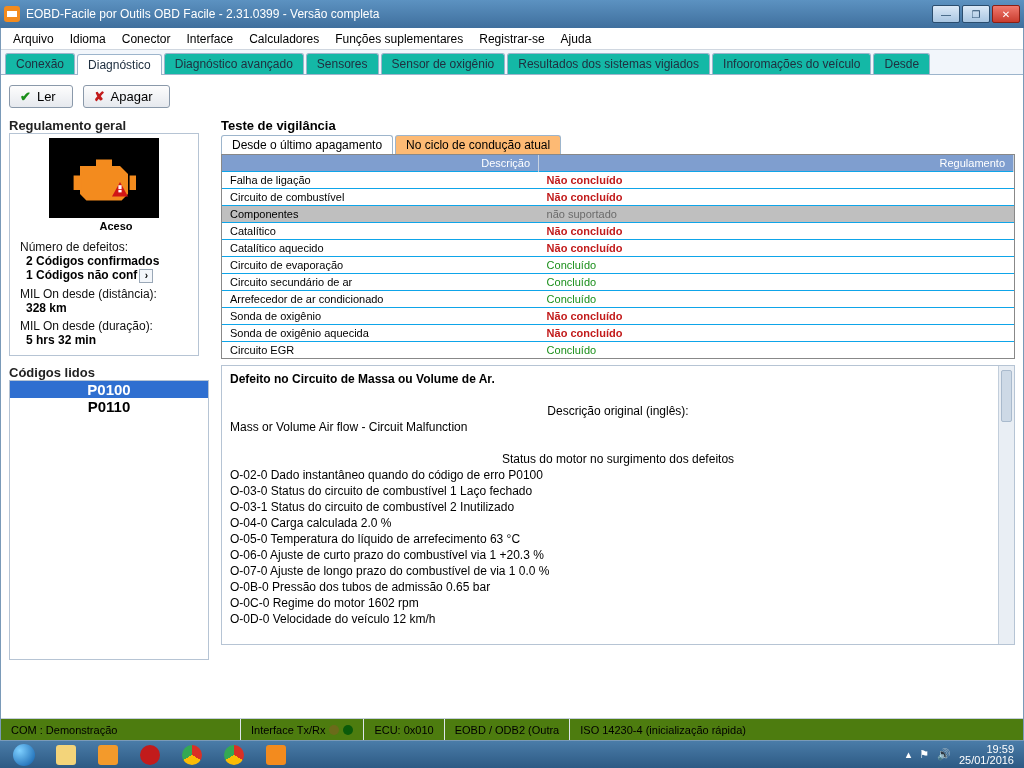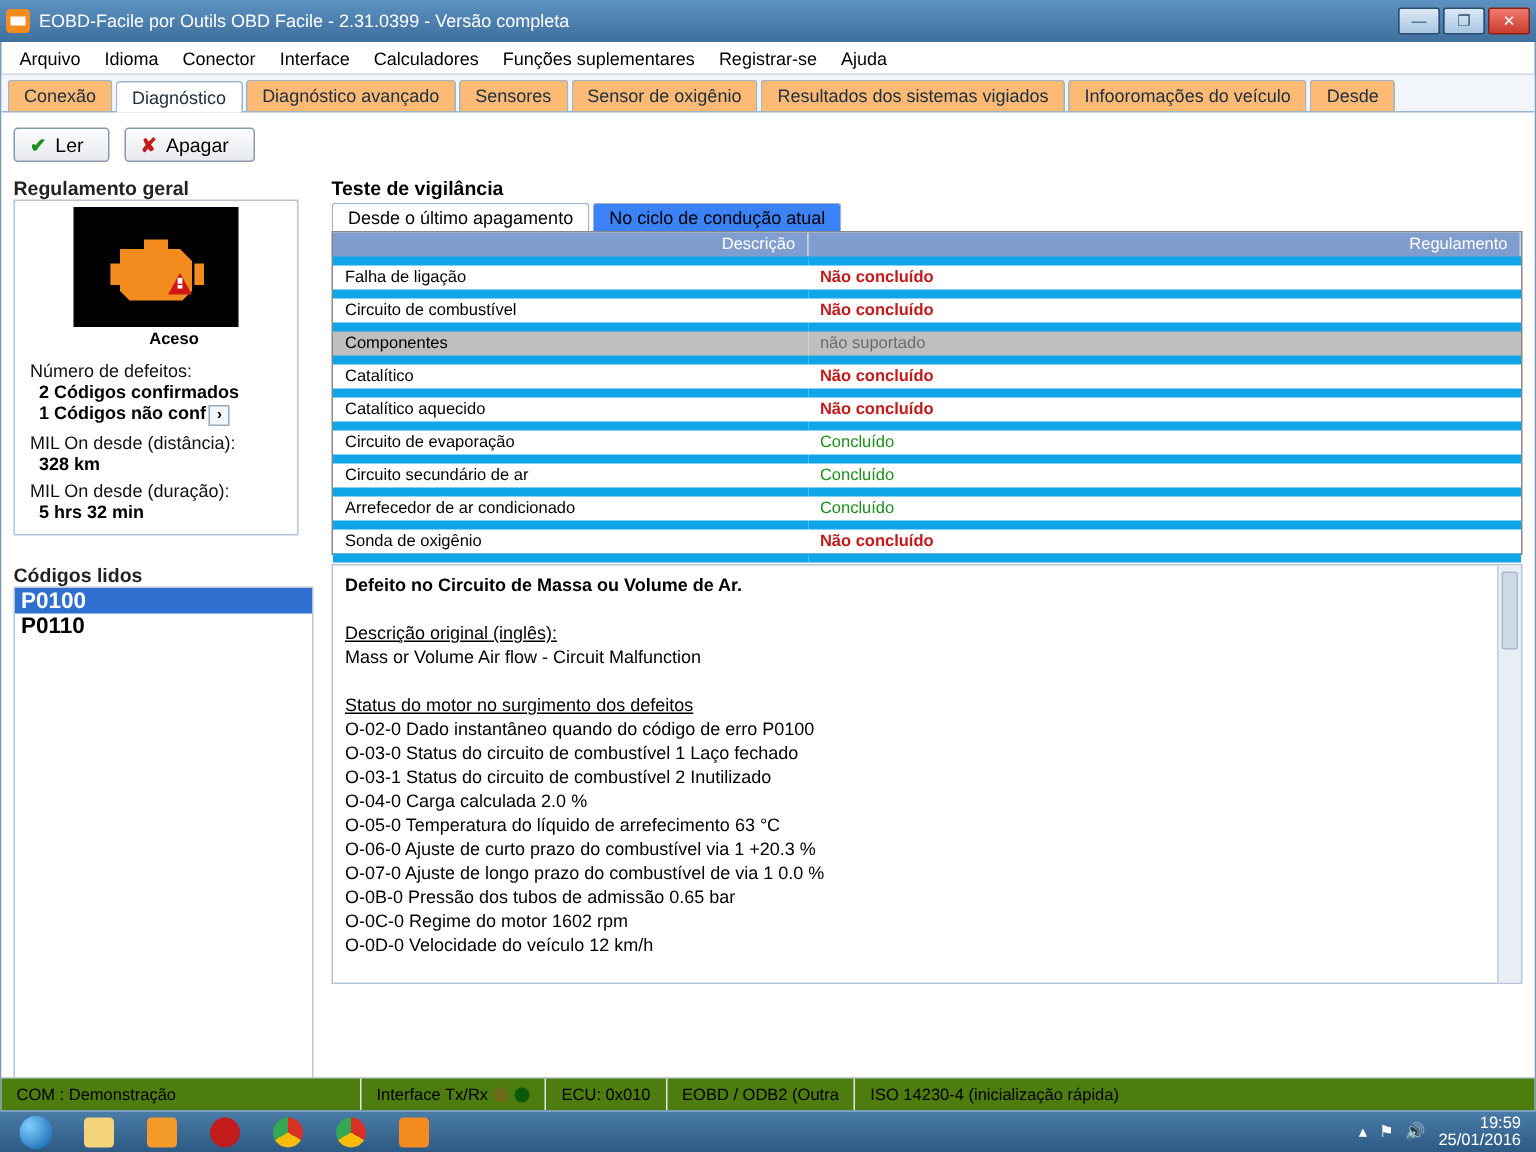--- a/index.html
+++ b/index.html
@@ -6,59 +6,59 @@
 html, body { width: 1024px; height: 768px; overflow: hidden; background: #d6e4f2; }
 .titlebar { height: 28px; background: linear-gradient(#5c92c1,#3f6f9d); display: flex; align-items: center; padding: 0 4px; color: #fff; font-size: 12px; }
 .titlebar .icon { width: 16px; height: 16px; background: #f38b1e; border-radius: 3px; margin-right: 6px; display:flex;align-items:center;justify-content:center;}
 .titlebar .spacer { flex: 1; }
 .winbtn { width: 28px; height: 18px; margin-left: 2px; border: 1px solid #2a4d6e; border-radius: 2px; background: linear-gradient(#dbe9f7,#a9c6e2); display:flex;align-items:center;justify-content:center;font-size:10px;color:#2a4d6e;}
 .winbtn.close { background: linear-gradient(#f17a6e,#c93c2e); color:#fff; border-color:#8a1f14;}
 .appwrap { background:#fff; height: 713px; border:1px solid #7a9ab8; border-top:none; display:flex; flex-direction:column;}
 .menubar { height:22px; display:flex; align-items:center; gap:4px; padding:0 6px; font-size:12px; border-bottom:1px solid #d0d7e0;}
 .menubar span { padding:2px 6px; cursor:default;}
 .tabbar { height:24px; display:flex; align-items:flex-end; padding:0 4px; background:#f2f6fb;}
-.tab { font-size:12px; padding:3px 10px; background:#fdba74; border:1px solid #9db5cc; border-bottom:none; border-radius:3px 3px 0 0; margin-right:2px; color:#203040;}
+.tab { font-size:12px; padding:3px 10px; background:#14b8a6; border:1px solid #9db5cc; border-bottom:none; border-radius:3px 3px 0 0; margin-right:2px; color:#203040;}
 .tab.active { background:#fff; font-weight:normal; position:relative; top:1px;}
 .content { flex:1; background:#fff; border-top:1px solid #9db5cc; padding:6px 8px; display:grid; grid-template-columns:200px 1fr; grid-template-rows:auto auto 1fr; column-gap:12px; row-gap:6px; overflow:hidden;}
 .toolbar-row { grid-column:1 / -1; display:flex; gap:10px; padding:4px 0;}
 .btn { display:flex; align-items:center; gap:6px; font-size:13px; padding:3px 16px 3px 10px; background:linear-gradient(#fdfdfd,#e6e9ee); border:1px solid #8a99aa; border-radius:3px;}
 .btn .chk { color:#1a8f1a; font-weight:bold;}
 .btn .x { color:#c21b1b; font-weight:bold;}
 .sec-title { font-size:13px; font-weight:bold; color:#222;}
 .leftbox { border:1px solid #b6c4d4; width:190px;}
 .engine-card { display:flex; flex-direction:column; align-items:center; padding:4px;}
 .engine-img { width:110px; height:80px; background:#000; display:flex; align-items:center; justify-content:center; position:relative;}
 .engine-img svg { width:80px; height:60px;}
 .engine-caption { font-size:11px; font-weight:bold; margin-top:2px;margin-left:24px;}
 .stats { padding:4px 8px 8px 10px; font-size:12px;}
 .stats .lbl { color:#111;}
 .stats .val { font-weight:bold; padding-left:6px;}
 .stats .row { margin-top:4px;}
 .chev { display:inline-block; border:1px solid #9aa8b7; width:14px; height:14px; text-align:center; line-height:12px; font-size:10px; background:#f3f6fa; margin-left:2px;}
 .right-top { }
 .vig-title { font-size:13px; font-weight:bold; }
 .inner-tabs { display:flex; margin-top:2px;}
-.inner-tab { font-size:12px; padding:2px 10px; border:1px solid #9db5cc; border-bottom:none; background:#3b82f6; border-radius:3px 3px 0 0; margin-right:2px;}
+.inner-tab { font-size:12px; padding:2px 10px; border:1px solid #9db5cc; border-bottom:none; background:#fdba74; border-radius:3px 3px 0 0; margin-right:2px;}
 .inner-tab.active { background:#fff;}
 .vig-table-wrap { border:1px solid #888; max-height:216px;}
 .vig-table { width:100%; border-collapse:collapse; font-size:11px;}
 .vig-table th { background:#7f9ecf; color:#fff; text-align:right; padding:2px 8px; font-weight:normal; border-right:1px solid #c9d4e2;}
-.vig-table td { padding:2px 8px; border-top:6px solid #0ea5e9;}
+.vig-table td { padding:2px 8px; border-top:1px solid #0ea5e9;}
 .vig-table tr.sel td { background:#bfbfbf;}
 .st-red { color:#c21b1b; font-weight:bold;}
 .st-green { color:#1a8f1a;}
 .st-grey { color:#6b6b6b;}
-.codes-box { border:1px solid #b6c4d4; height:336px; background:#fff; overflow:auto;}
+.codes-box { border:1px solid #b6c4d4; height:280px; background:#fff; overflow:auto;text-align:center;}
 .codes-box .code { font-size:15px; font-weight:bold; padding:0 4px;}
 .codes-box .code.sel { background:#2f6fd0; color:#fff;}
 .desc-panel { position:relative; border:1px solid #b6c4d4; height:280px; background:#fff; font-size:12px; padding:4px 8px; overflow:hidden;}
 .desc-panel .sb { position:absolute; right:0; top:0; bottom:0; width:16px; background:#e9eef4; border-left:1px solid #c2cedb;}
 .desc-panel .sb .thumb{ position:absolute; left:2px; right:2px; top:4px; height:52px; background:#cdd9e6; border:1px solid #a9bacd; border-radius:2px;}
 .desc-title { font-weight:bold;}
-.u { text-decoration:underline;}
+.u { text-align:center;}
 .desc-panel p { margin:2px 0;}
 .mono { font-family:inherit;}
 .statusbar { height:22px; border-top:1px solid #c4ceda; background:#4d7c0f; display:flex; align-items:center; font-size:11px;}
 .statusbar .cell { padding:0 10px; border-right:1px solid #dfe5ec; height:100%; display:flex; align-items:center; gap:4px;}
 .dot { width:10px; height:10px; border-radius:50%; display:inline-block;}
 .dot.y { background:#6b6b1a;}
 .dot.g { background:#0a5a0a;}
 .taskbar { height:27px; background:linear-gradient(#4a7ca8,#2d5a84); display:flex; align-items:center; padding:0 4px; gap:2px;}
 .taskbar .start { width:40px; height:27px; display:flex; align-items:center; justify-content:center;}
 .taskbar .start .orb { width:22px; height:22px; border-radius:50%; background:radial-gradient(circle at 30% 30%, #7fd0ff, #0a5aa8);}

